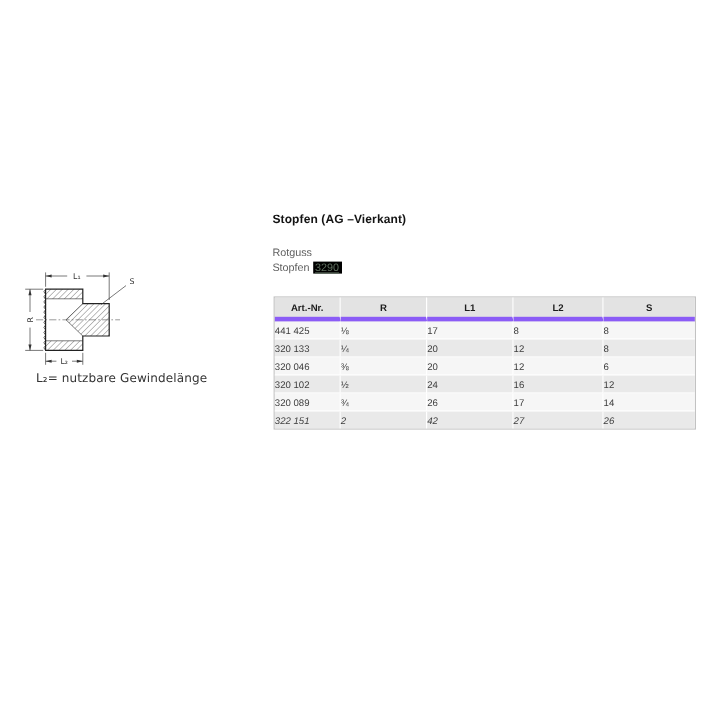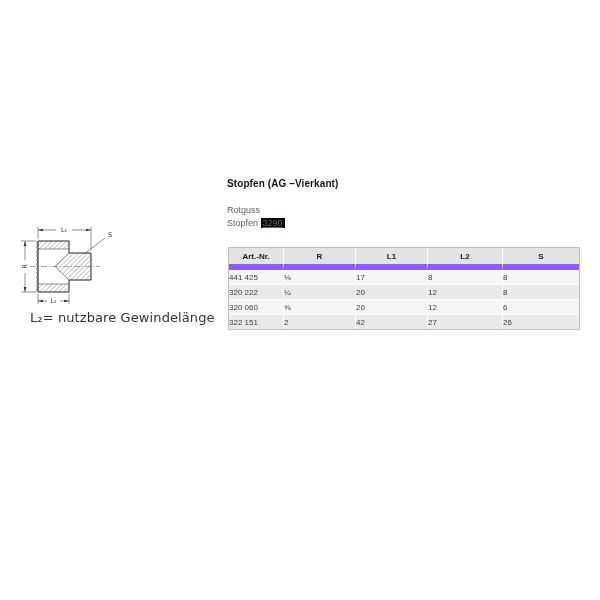--- a/index.html
+++ b/index.html
@@ -5,21 +5,21 @@
   html,body { margin:0; padding:0; background:#ffffff; }
   .page {
     position:relative; width:600px; height:600px; background:#ffffff; overflow:hidden;
     font-family:"Liberation Sans","DejaVu Sans",sans-serif;
   }
   
   .drawing { position:absolute; left:14px; top:216px; width:122px; height:94px; }
   .diagram-caption {
     position:absolute; left:30px; top:310px;
     font-family:"DejaVu Sans","Liberation Sans",sans-serif;
-    font-size:13px; color:#333333; letter-spacing:0.1px;
+    font-size:10px; color:#333333; letter-spacing:0.1px;
   }
   .dim-text {
     font-family:"DejaVu Sans","Liberation Sans",sans-serif;
     font-size:6.5px; fill:#333333;
   }
   
   .doc-title {
     position:absolute; left:227px; top:178px;
     font-size:10px; font-weight:bold; color:#141414; letter-spacing:0.1px;
   }
@@ -29,31 +29,31 @@
   .spec-table {
     position:absolute; left:228px; top:247px;
     border-collapse:separate; border-spacing:0;
     table-layout:fixed; width:350px;
     border:1px solid #c2c2c2;
     font-size:8px;
   }
   .spec-table th {
     background:#e3e3e3; color:#1c1c1c; font-weight:bold;
     height:16px; text-align:center; vertical-align:middle;
-    border-right:1px solid #ffffff; border-bottom:6px solid #8b5cf6;
+    border-right:1px solid #ffffff; border-bottom:4px solid #8b5cf6;
     font-size:8px; padding:0;
   }
   .spec-table td {
     color:#3d3d3d; height:14px; text-align:left; vertical-align:middle;
     border-right:1px solid #ffffff; border-bottom:1px solid #ffffff;
     padding:0;
     font-family:"Liberation Sans","DejaVu Sans",sans-serif;
   }
   .spec-table th:last-child, .spec-table td:last-child { border-right:none; }
-  .spec-table tbody tr:last-child td { border-bottom:none; }
+  .spec-table tbody tr:last-child td { border-bottom:none;font-style:italic; }
   .spec-table tbody tr:nth-child(odd) td { background:#f6f6f6; }
   .spec-table tbody tr:nth-child(even) td { background:#e9e9e9; }
 </style>
 </head>
 <body>
 
 <div class="page">
 
   <svg class="drawing" viewBox="0 0 122 94">
     <defs>
@@ -144,32 +144,46 @@
     </thead>
     <tbody>
         <tr>
           <td>441 425</td>
           <td>⅛</td>
           <td>17</td>
           <td>8</td>
           <td>8</td>
         </tr>
         <tr>
-          <td>320 222</td>
+          <td>320 133</td>
           <td>¼</td>
           <td>20</td>
           <td>12</td>
           <td>8</td>
         </tr>
         <tr>
-          <td>320 060</td>
+          <td>320 046</td>
           <td>⅜</td>
           <td>20</td>
           <td>12</td>
           <td>6</td>
+        </tr>
+        <tr>
+          <td>320 102</td>
+          <td>½</td>
+          <td>24</td>
+          <td>16</td>
+          <td>12</td>
+        </tr>
+        <tr>
+          <td>320 089</td>
+          <td>¾</td>
+          <td>26</td>
+          <td>17</td>
+          <td>14</td>
         </tr>
         <tr>
           <td>322 151</td>
           <td>2</td>
           <td>42</td>
           <td>27</td>
           <td>26</td>
         </tr>
       </tbody>
   </table>

